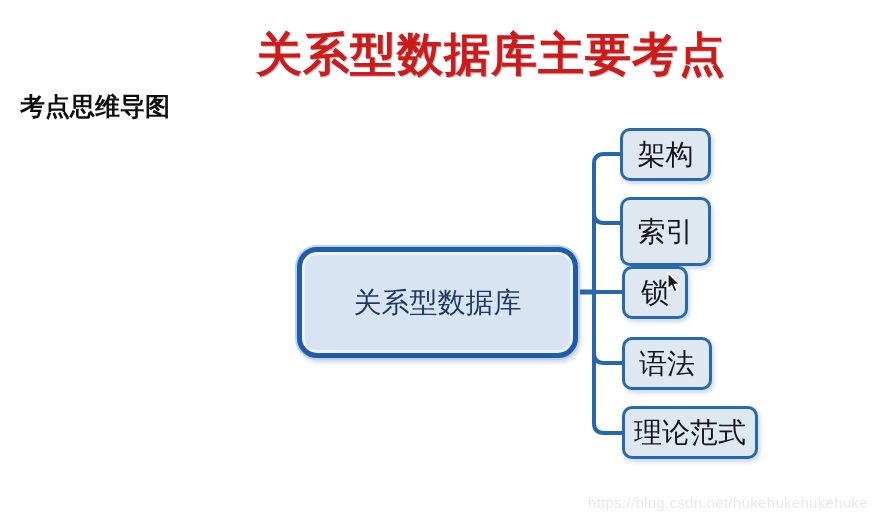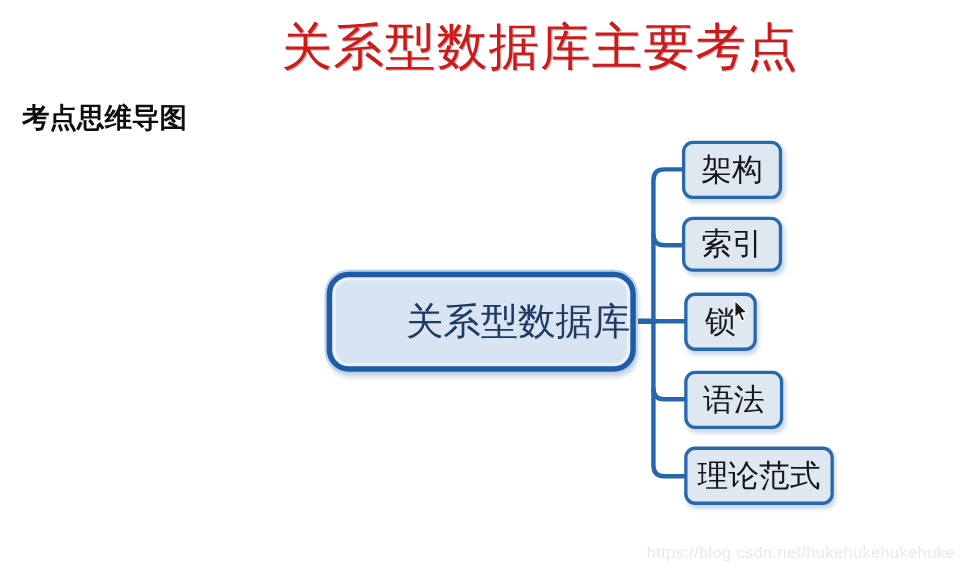--- a/index.html
+++ b/index.html
@@ -10,25 +10,25 @@
   }
   .stage {
     position: relative;
     width: 884px;
     height: 524px;
     background: #ffffff;
     overflow: hidden;
   }
   .page-title {
     position: absolute;
-    top: 12px;
+    top: 24px;
     left: 491px;
     transform: translateX(-50%);
     font-size: 46px;
-    font-weight: normal;
+    font-weight: bold;
     color: #cb1b1b;
     white-space: nowrap;
     letter-spacing: 1px;
     text-shadow: 1px 1px 0 rgba(140,20,20,0.35);
   }
   .section-heading {
     position: absolute;
     top: 90px;
     left: 20px;
     font-size: 25px;
@@ -54,32 +54,31 @@
     font-weight: normal;
     color: #15151f;
     box-shadow: 2px 3px 4px rgba(110, 140, 175, 0.35);
     white-space: nowrap;
     cursor: default;
   }
   .node-root {
     left: 297px;
     top: 247px;
     width: 281px;
-    height: 91px;
+    height: 111px;
     background: #d9e4f2;
     border: 5px solid #1e5ca8;
     border-radius: 20px;
-    font-size: 34px;
+    font-size: 28px;
     color: #1d3a60;
     box-shadow: 0 0 0 2px #bcd2ea, 2px 4px 5px rgba(100, 130, 170, 0.35),
                 inset 0 0 0 3px rgba(255, 255, 255, 0.55);
-    justify-content: flex-end;
   }
   .child-0 { left: 620px; top: 128px; width: 91px;  height: 53px; }
-  .child-1 { left: 620px; top: 197px; width: 91px;  height: 50px; }
+  .child-1 { left: 620px; top: 197px; width: 91px;  height: 69px; }
   .child-2 { left: 622px; top: 266px; width: 66px;  height: 53px; }
   .child-3 { left: 622px; top: 337px; width: 90px;  height: 53px; }
   .child-4 { left: 622px; top: 406px; width: 136px; height: 53px; }
   .cursor {
     position: absolute;
     left: 667px;
     top: 272px;
   }
   .watermark {
     position: absolute;

